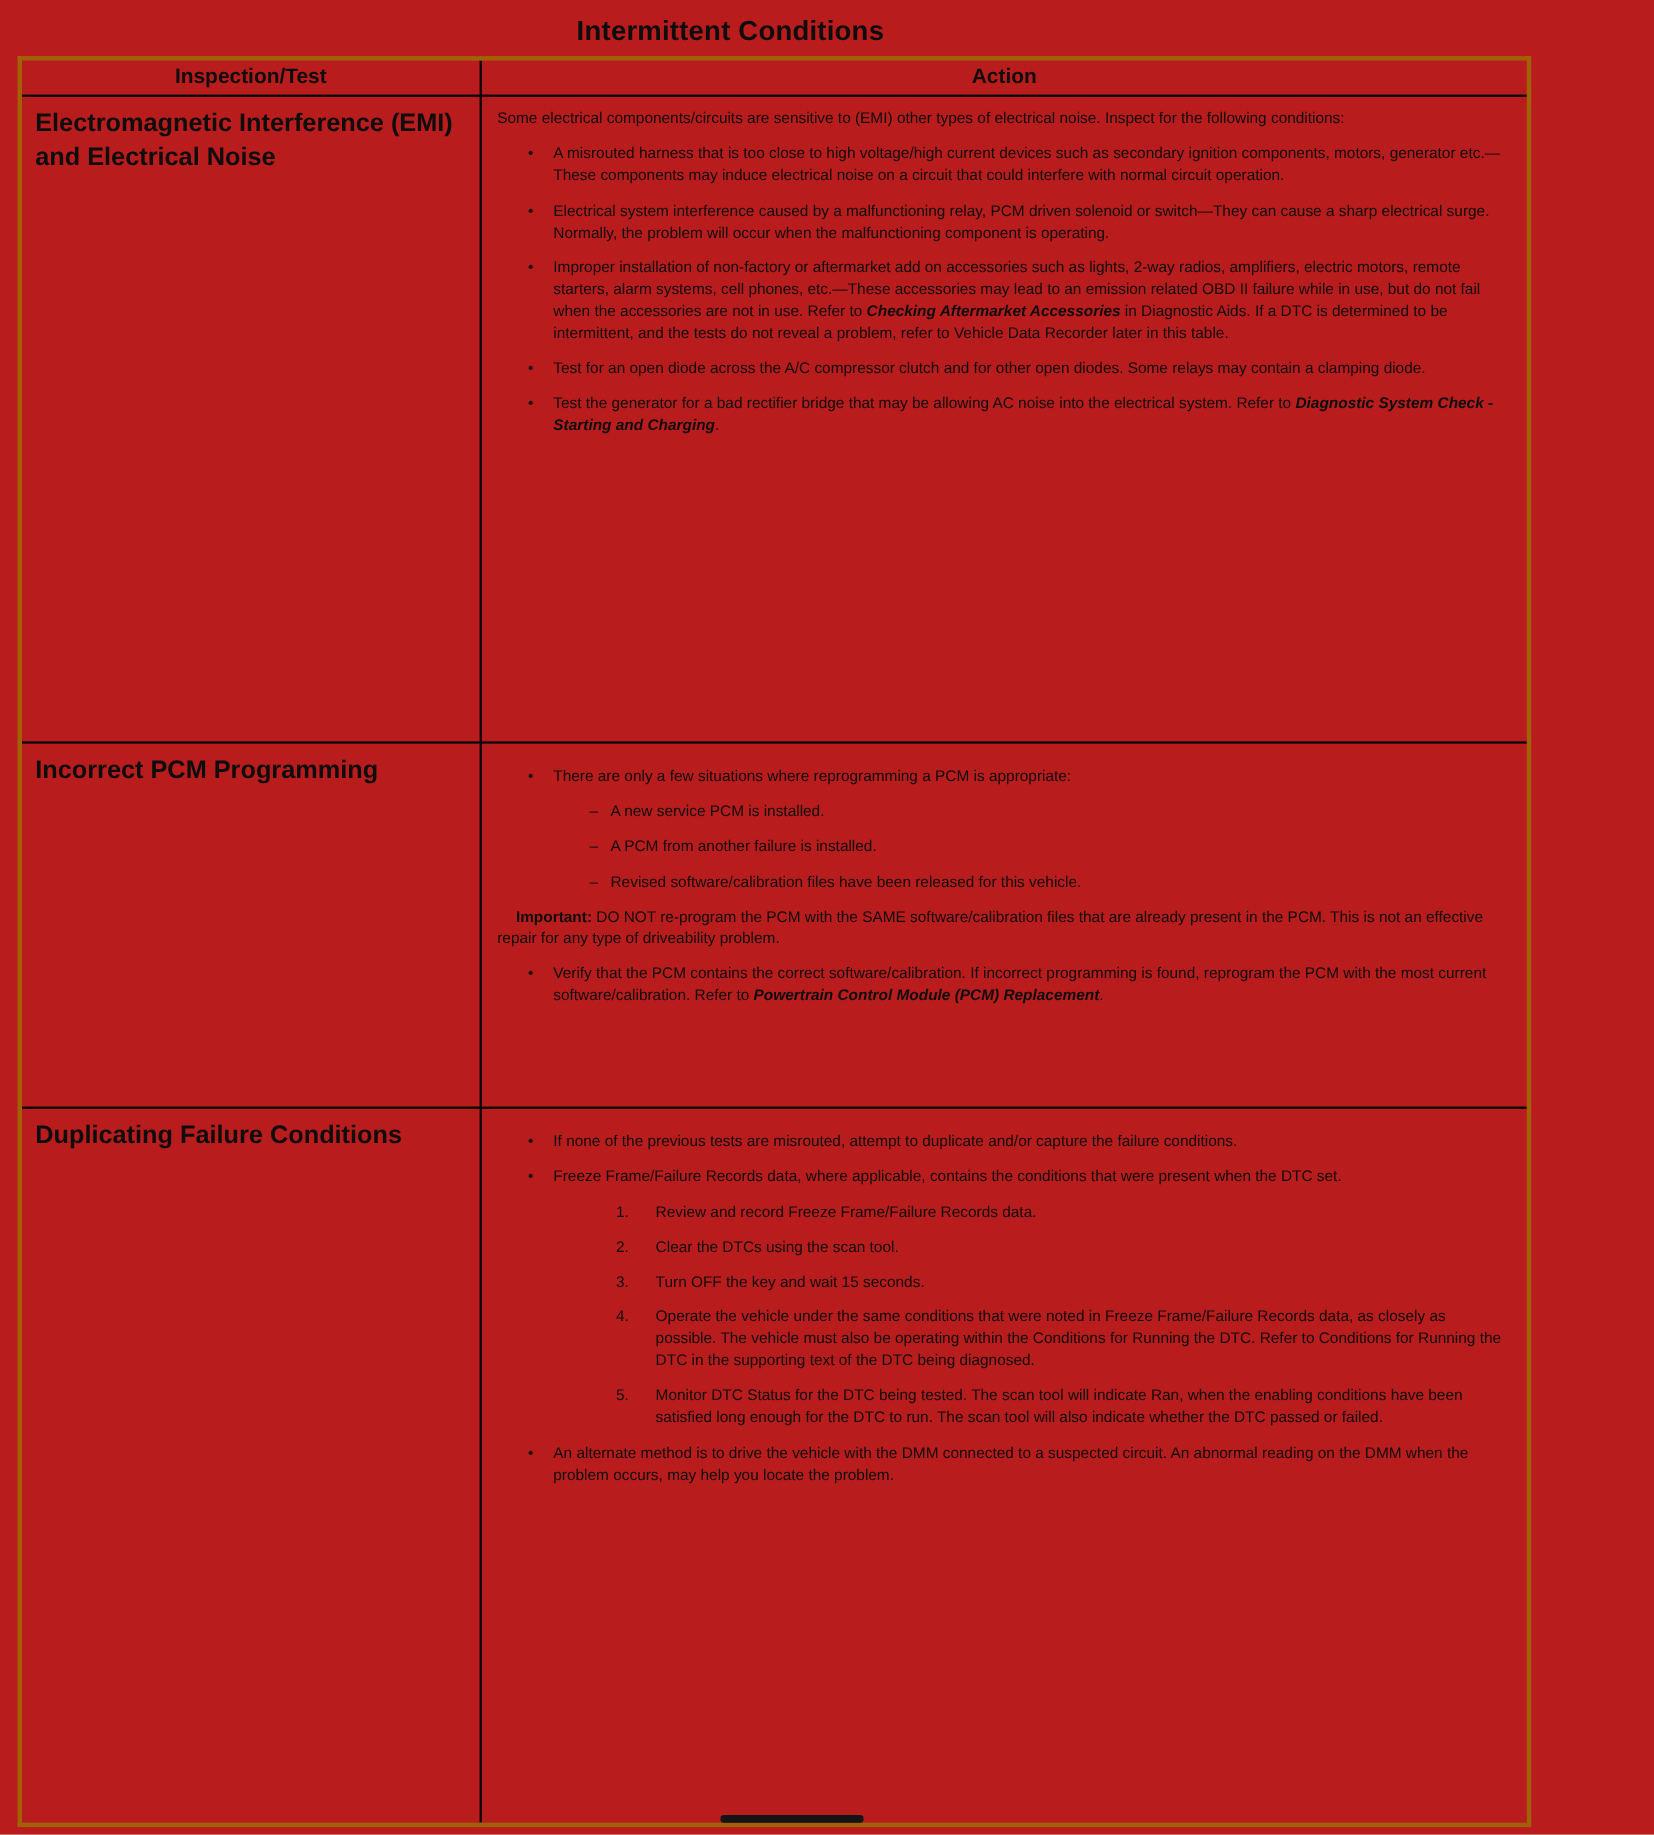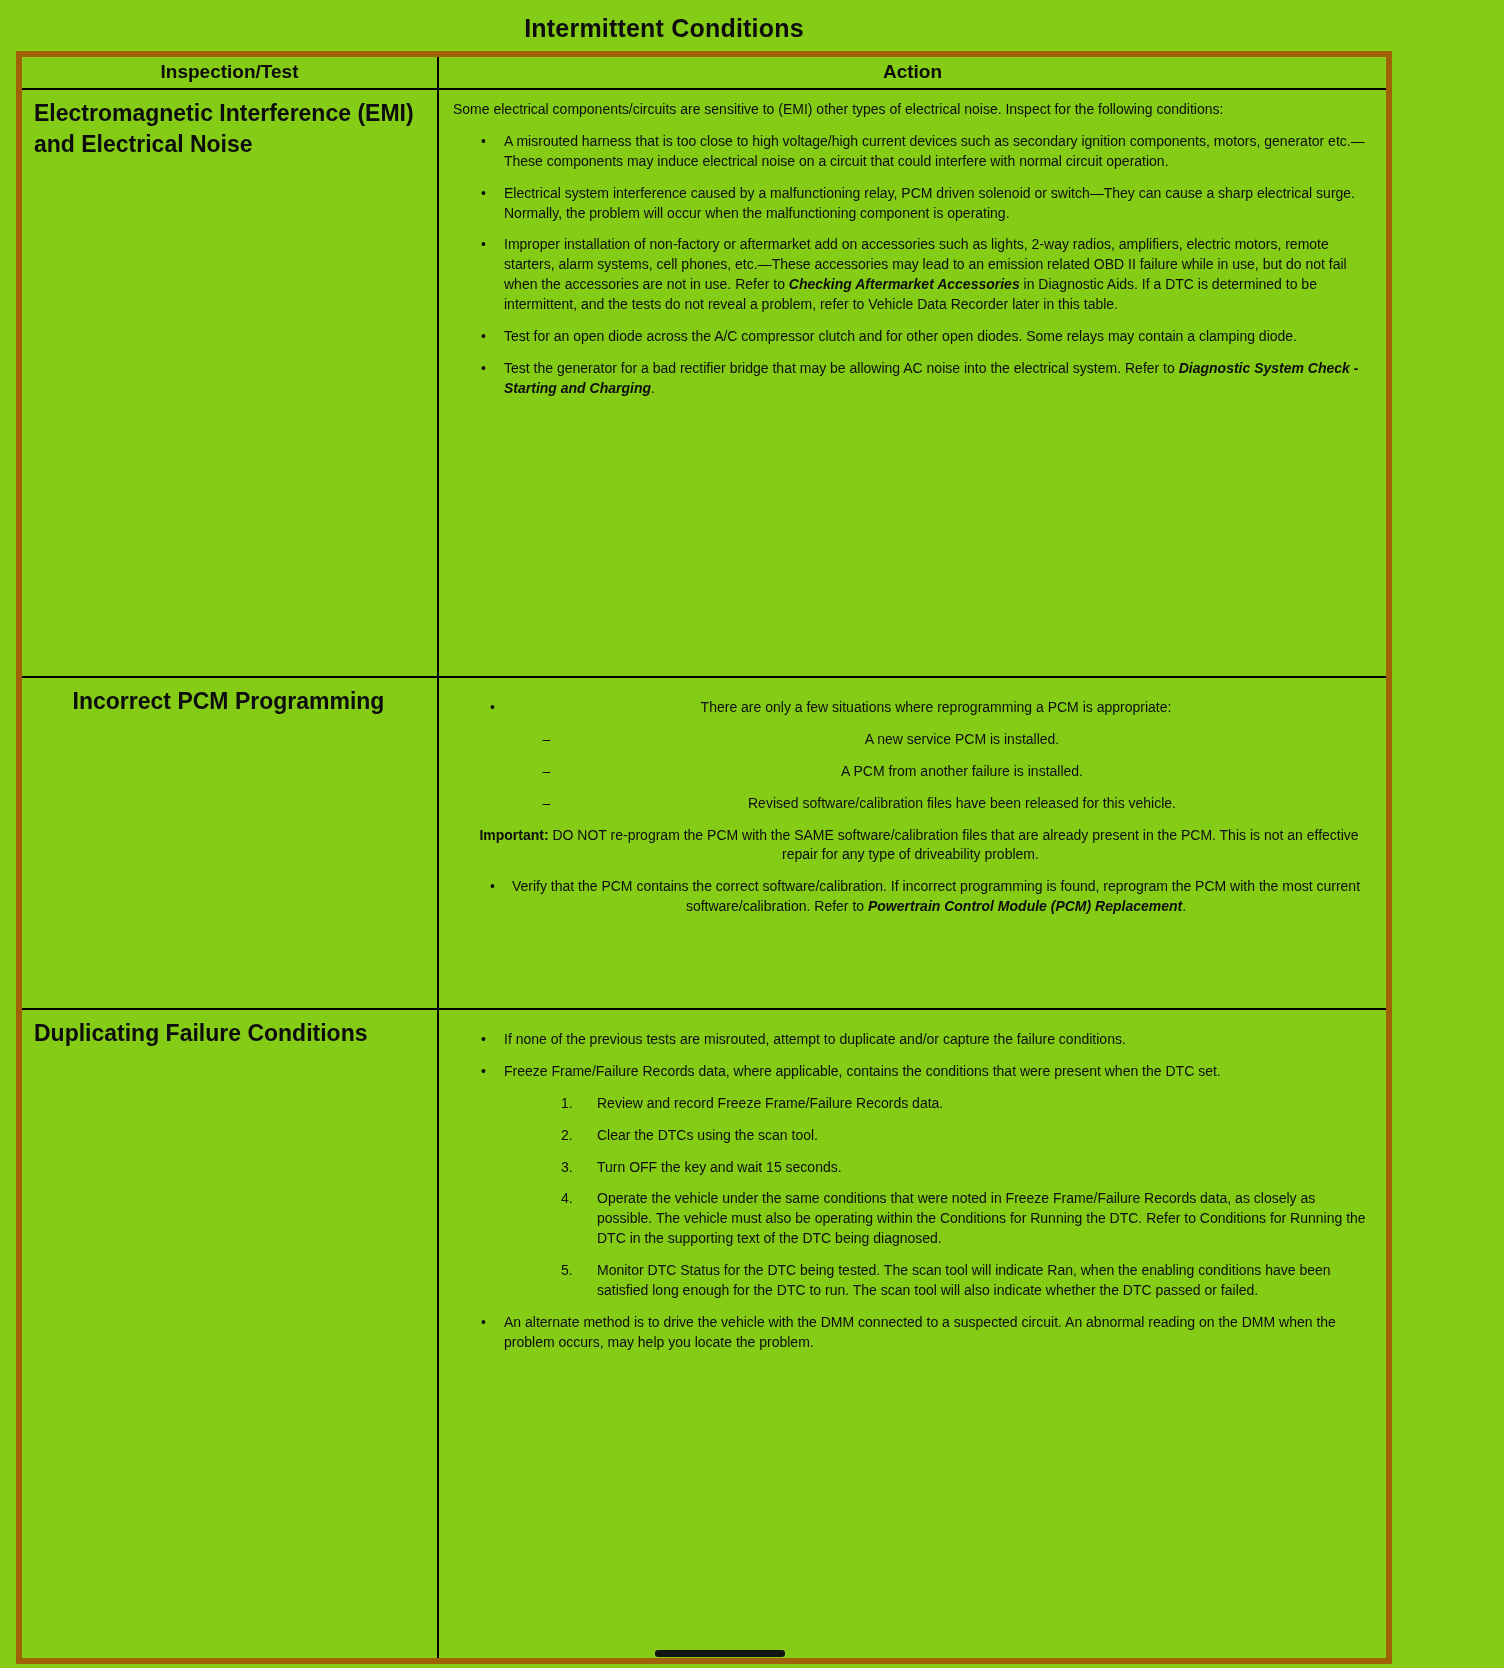--- a/index.html
+++ b/index.html
@@ -4,37 +4,37 @@
 <style>
   * { box-sizing: border-box; margin: 0; padding: 0; }
   html, body {
     background: #ffffff;
     font-family: "Liberation Sans", "DejaVu Sans", sans-serif;
     color: #0d0d0d;
   }
   .page {
     width: 1504px;
     min-height: 1668px;
-    background: #84cc16;
+    background: #b91c1c;
     padding: 10px 0 0 16px;
     position: relative;
   }
   .title {
     width: 1376px;
     text-align: center;
     font-size: 25px;
     font-weight: bold;
     letter-spacing: 0.2px;
     margin: 4px 0 8px -40px;
   }
   table.doc-table {
     width: 1376px;
     border-collapse: collapse;
     table-layout: fixed;
-    border: 6px solid #a16207;
+    border: 4px solid #a16207;
   }
   col.col-inspection { width: 419px; }
   th, td {
     border: 2px solid #000;
     vertical-align: top;
   }
   th {
     font-size: 19px;
     font-weight: bold;
     text-align: center;
@@ -46,21 +46,21 @@
     font-weight: bold;
     padding: 8px 14px 8px 12px;
     line-height: 1.35;
   }
   td.cell-action {
     font-size: 14px;
     padding: 8px 18px 0 14px;
     line-height: 1.42;
   }
   tr.row-emi { height: 588px; }
-  tr.row-pcm { height: 332px; text-align: center; }
+  tr.row-pcm { height: 332px; }
   tr.row-dup { height: 652px; }
 
   .blk { margin: 6px 0; }
   .blk-p { margin: 2px 0 10px; }
   .blk-bullet { display: flex; margin: 12px 0; padding-left: 28px; }
   .blk-bullet > .marker { width: 23px; flex: 0 0 23px; }
   .blk-dash { display: flex; margin: 12px 0; padding-left: 84px; }
   .blk-dash > .marker { width: 19px; flex: 0 0 19px; }
   .blk-num { display: flex; margin: 12px 0; padding-left: 108px; }
   .blk-num > .marker { width: 36px; flex: 0 0 36px; }

